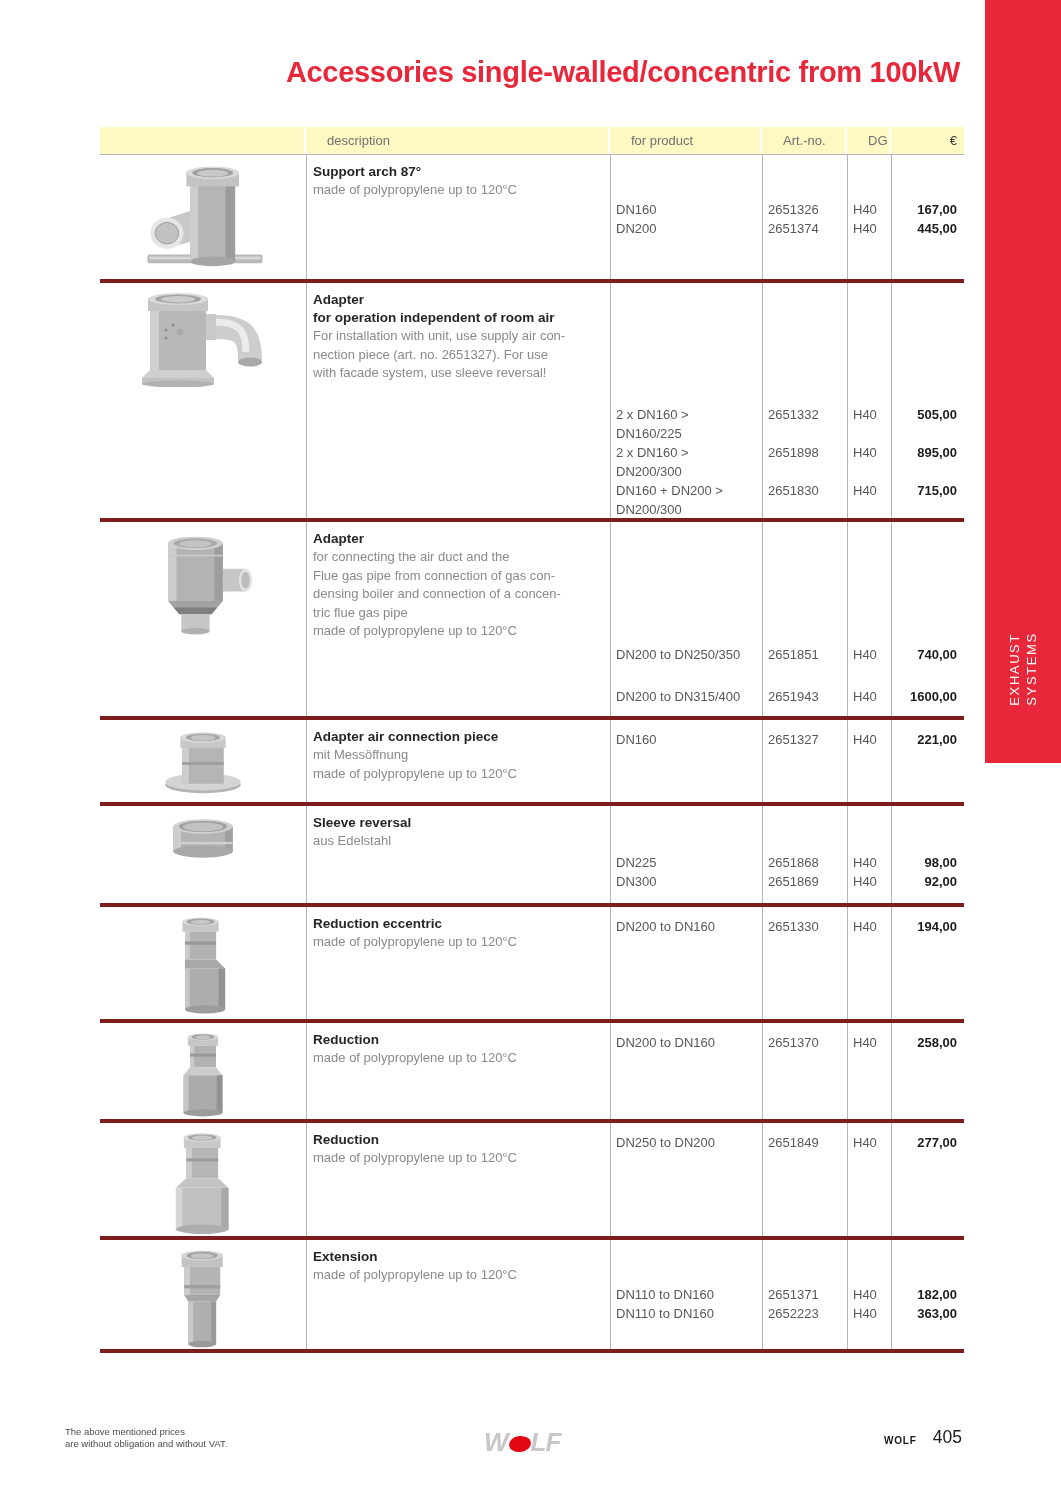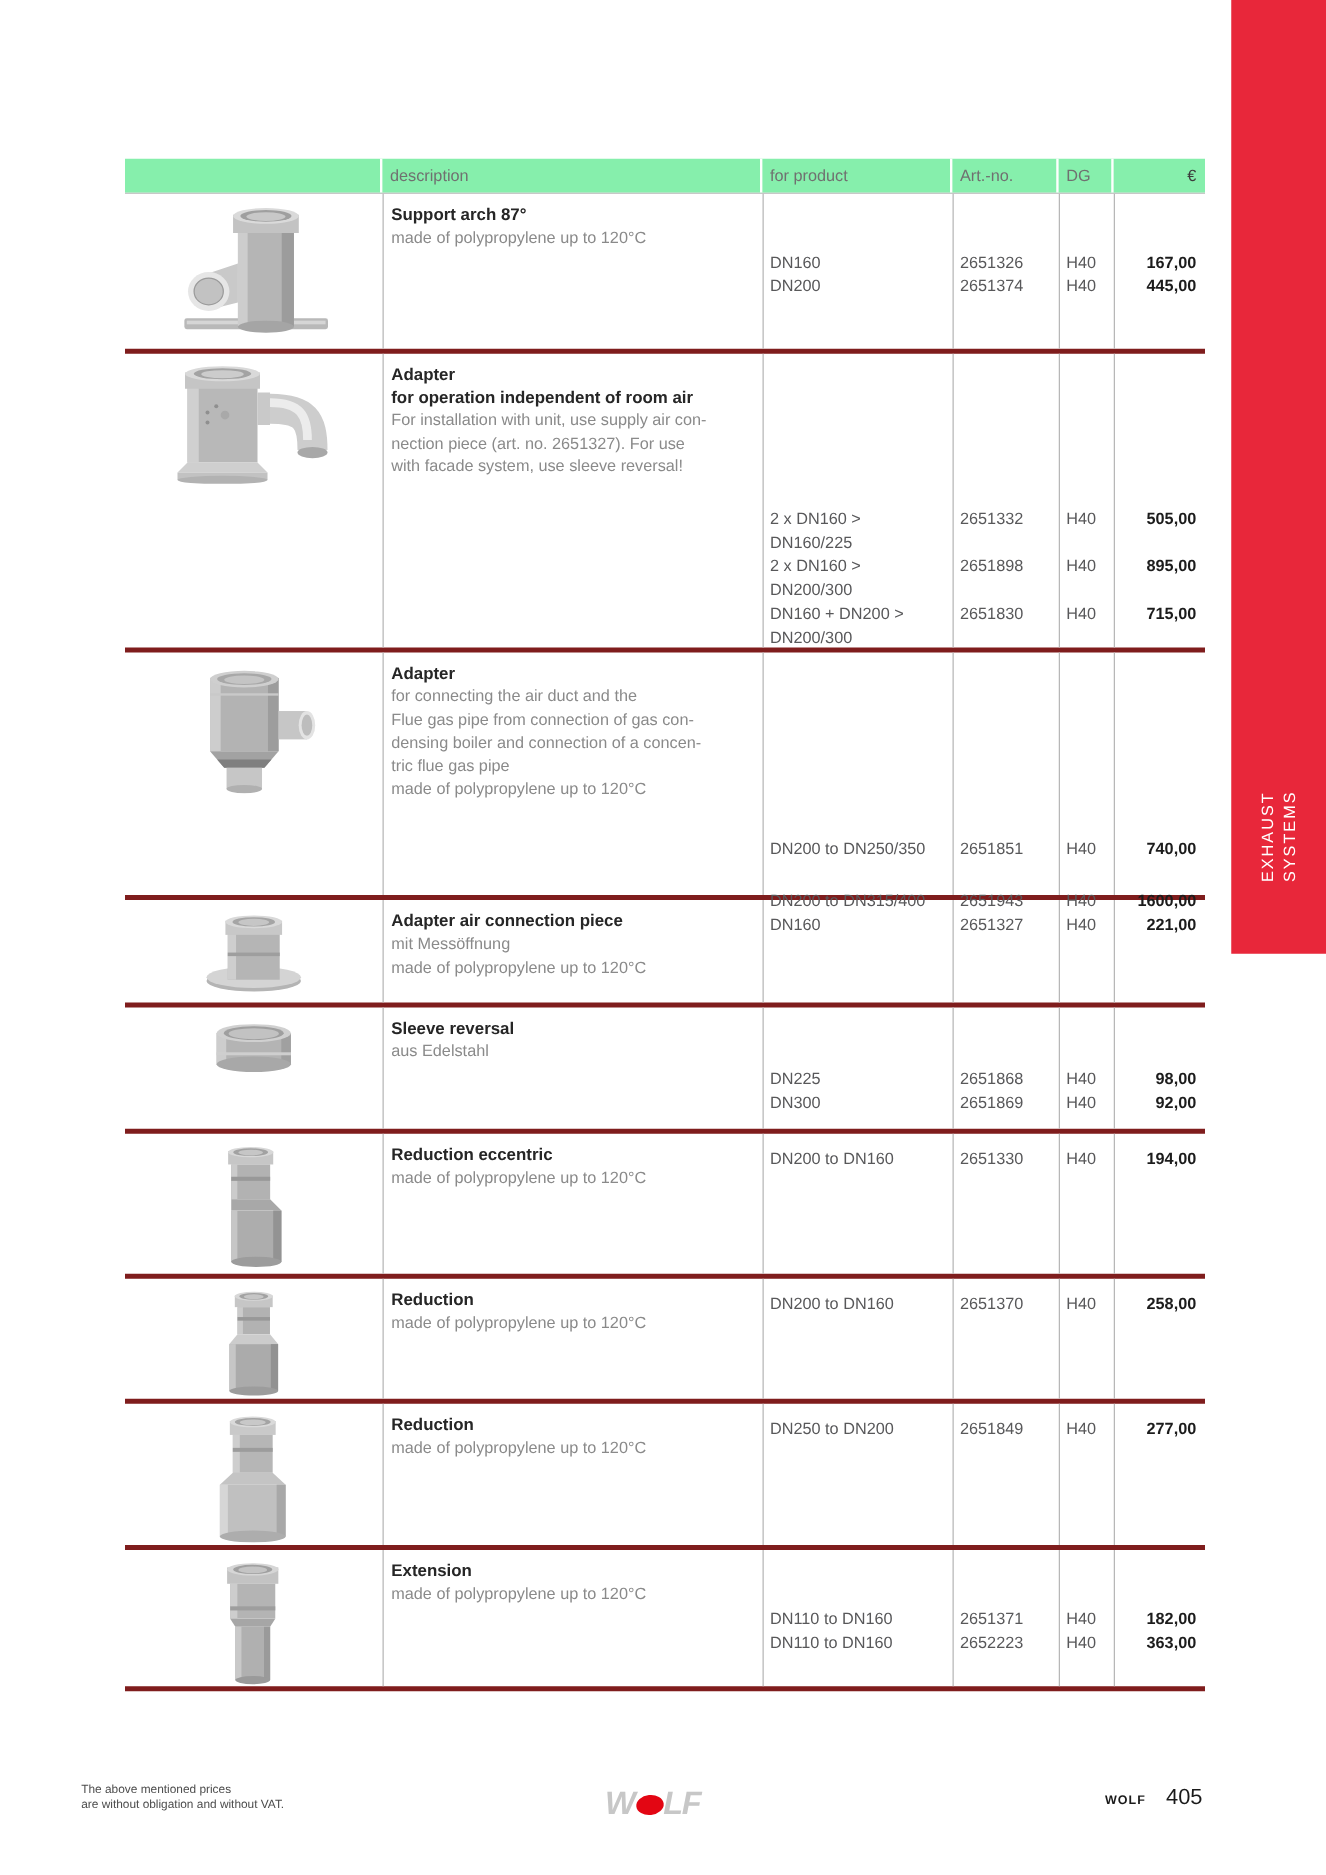--- a/index.html
+++ b/index.html
@@ -32,22 +32,22 @@
     letter-spacing:1.6px; line-height:17px; white-space:pre; text-align:left;
   }
 
   
   .catalog { position:absolute; left:100px; top:127px; width:864px; }
   .thead {
     display:grid; grid-template-columns:206px 304px 152px 85px 44px 73px;
     height:28px; border-bottom:1px solid #b7b7b7;
   }
   .th {
-    background:#86efac; font-size:13px; color:#707070;
-    padding:6px 0 0 6px; border-right:2px solid #fff;
+    background:#fef9c3; font-size:13px; color:#707070;
+    padding:6px 0 0 21px; border-right:2px solid #fff;
   }
   .th.th-img { padding-left:0; }
   .th.th-price { border-right:none; text-align:right; padding-right:7px; color:#3c3c3c; }
 
   .row { position:relative; border-bottom:4px solid #7f1d1d; width:864px; }
   .r1 { height:128px; } .r2 { height:239px; } .r3 { height:198px; }
   .r4 { height:86px;  } .r5 { height:101px; } .r6 { height:116px; }
   .r7 { height:100px; } .r8 { height:117px; } .r9 { height:113px; }
 
   .vline { position:absolute; top:0; bottom:0; width:1px; background:#b7b7b7; }
@@ -61,21 +61,21 @@
 
   .desc { position:absolute; left:207px; top:0; width:303px; padding:8px 8px 0 6px; }
   .desc .d-title, .desc .d-subtitle {
     font-size:13.5px; font-weight:bold; color:#262626; line-height:18px;
   }
   .desc .d-body {
     font-size:13px; color:#8a8a8a; line-height:18.5px; white-space:pre-line;
   }
 
   .variants { position:absolute; left:510px; top:10px; width:354px; }
-  .r1 .variants { top:45px; } .r2 .variants { top:122px; } .r3 .variants { top:123px;margin-top:24px; }
+  .r1 .variants { top:45px; } .r2 .variants { top:122px; } .r3 .variants { top:123px; }
   .r5 .variants { top:47px; } .r9 .variants { top:45px; }
   .r3 .variant { margin-bottom:23px; }
   .variant {
     display:grid; grid-template-columns:152px 85px 44px 73px;
     font-size:13px; line-height:19px;
   }
   .vprod { padding-left:6px; color:#58585a; white-space:pre-line; }
   .vart  { padding-left:6px; color:#58585a; }
   .vdg   { padding-left:6px; color:#58585a; }
   .vprice{ text-align:right; padding-right:7px; font-weight:bold; color:#1c1c1c;padding-left:12px; }
@@ -101,20 +101,21 @@
   .foot-page {
     position:absolute; left:923px; top:1427px; width:39px; text-align:right;
     font-size:17.5px; color:#1a1a1a;
   }
 </style>
 </head>
 <body>
 
 <div class="page">
 
+  <div class="page-title">Accessories single-walled/concentric from 100kW</div>
 
   <div class="red-bar">
     <div class="tab-box">
       <div class="tab-label">EXHAUST
 SYSTEMS</div>
     </div>
   </div>
 
   <div class="catalog">
 

